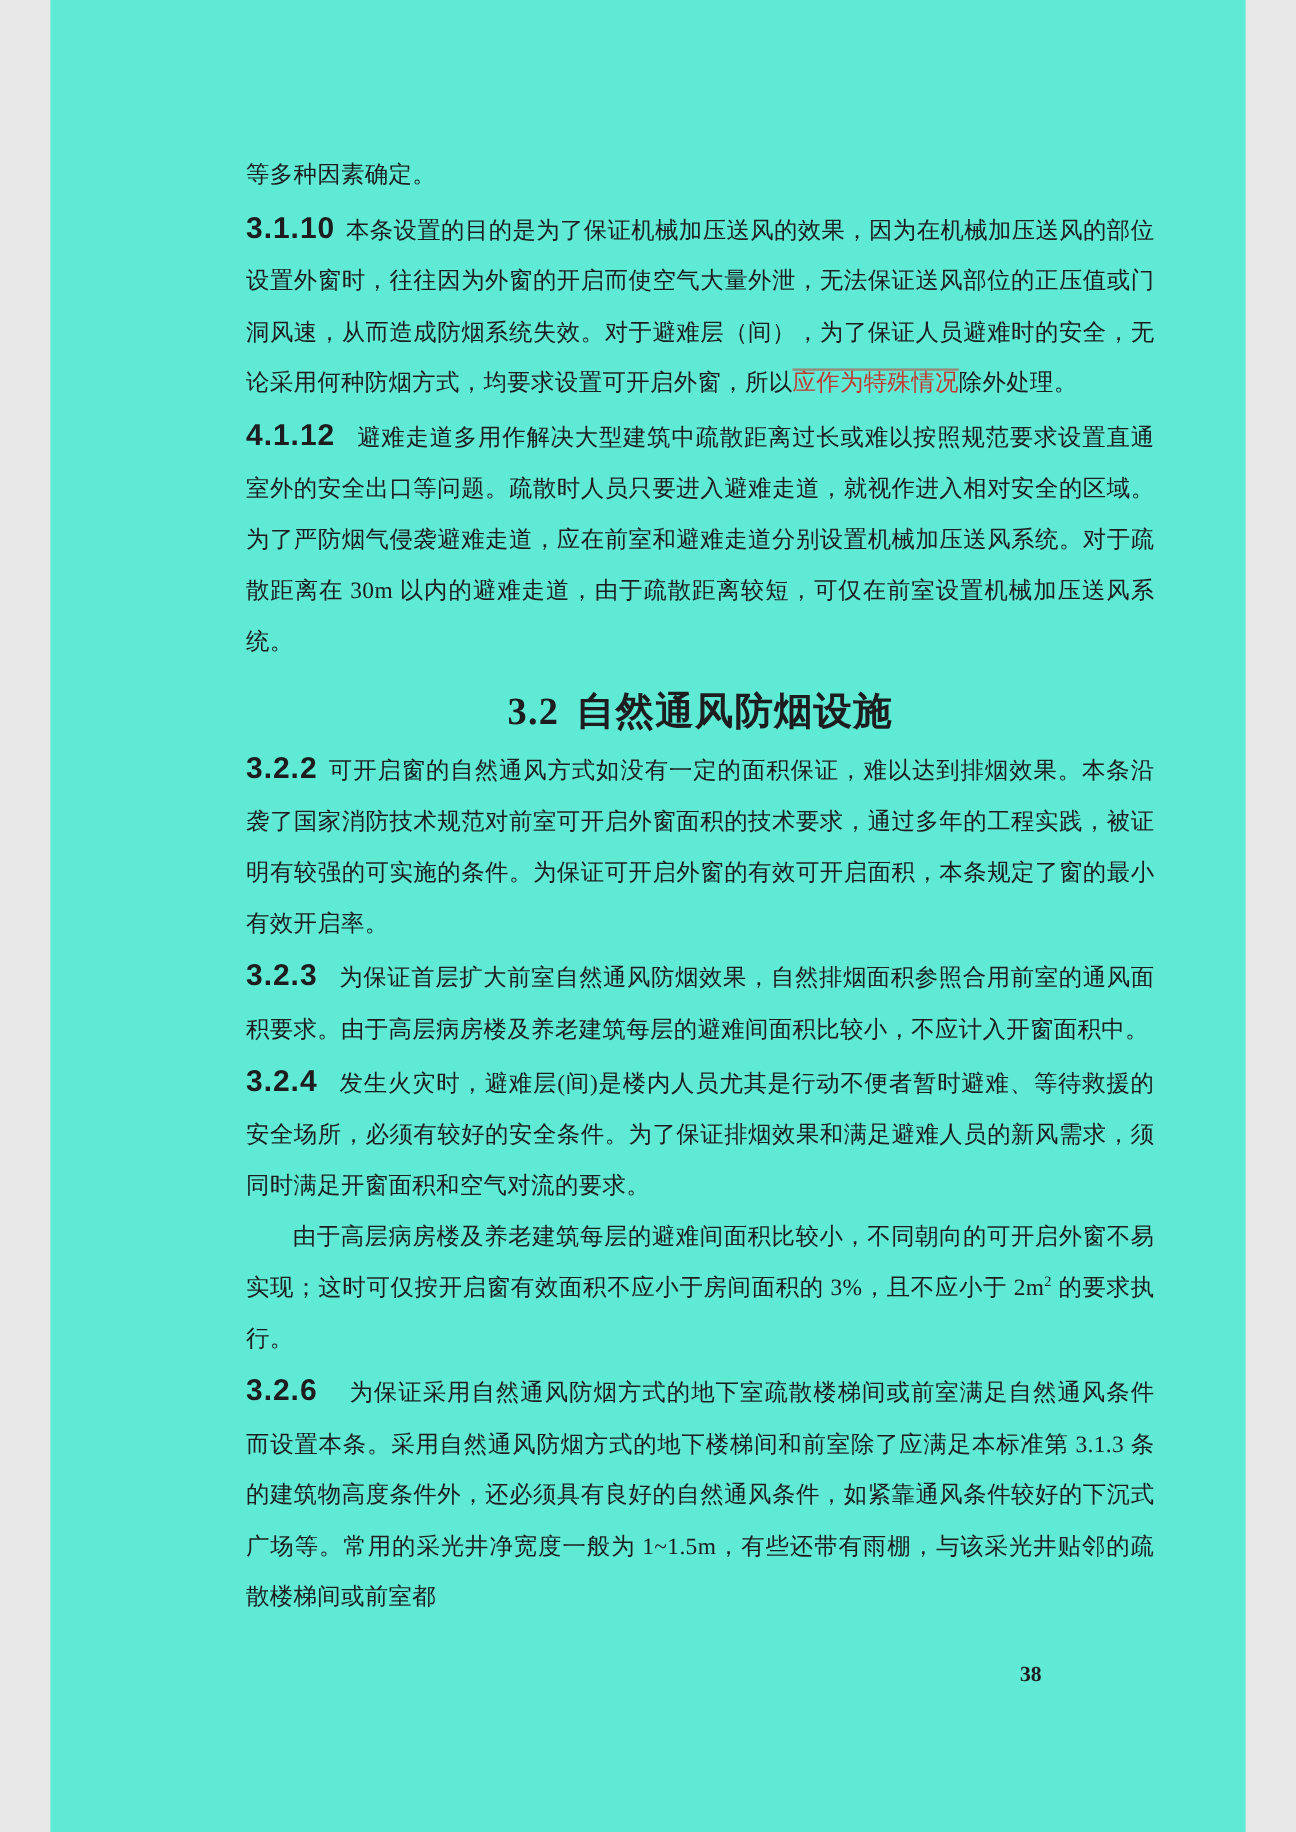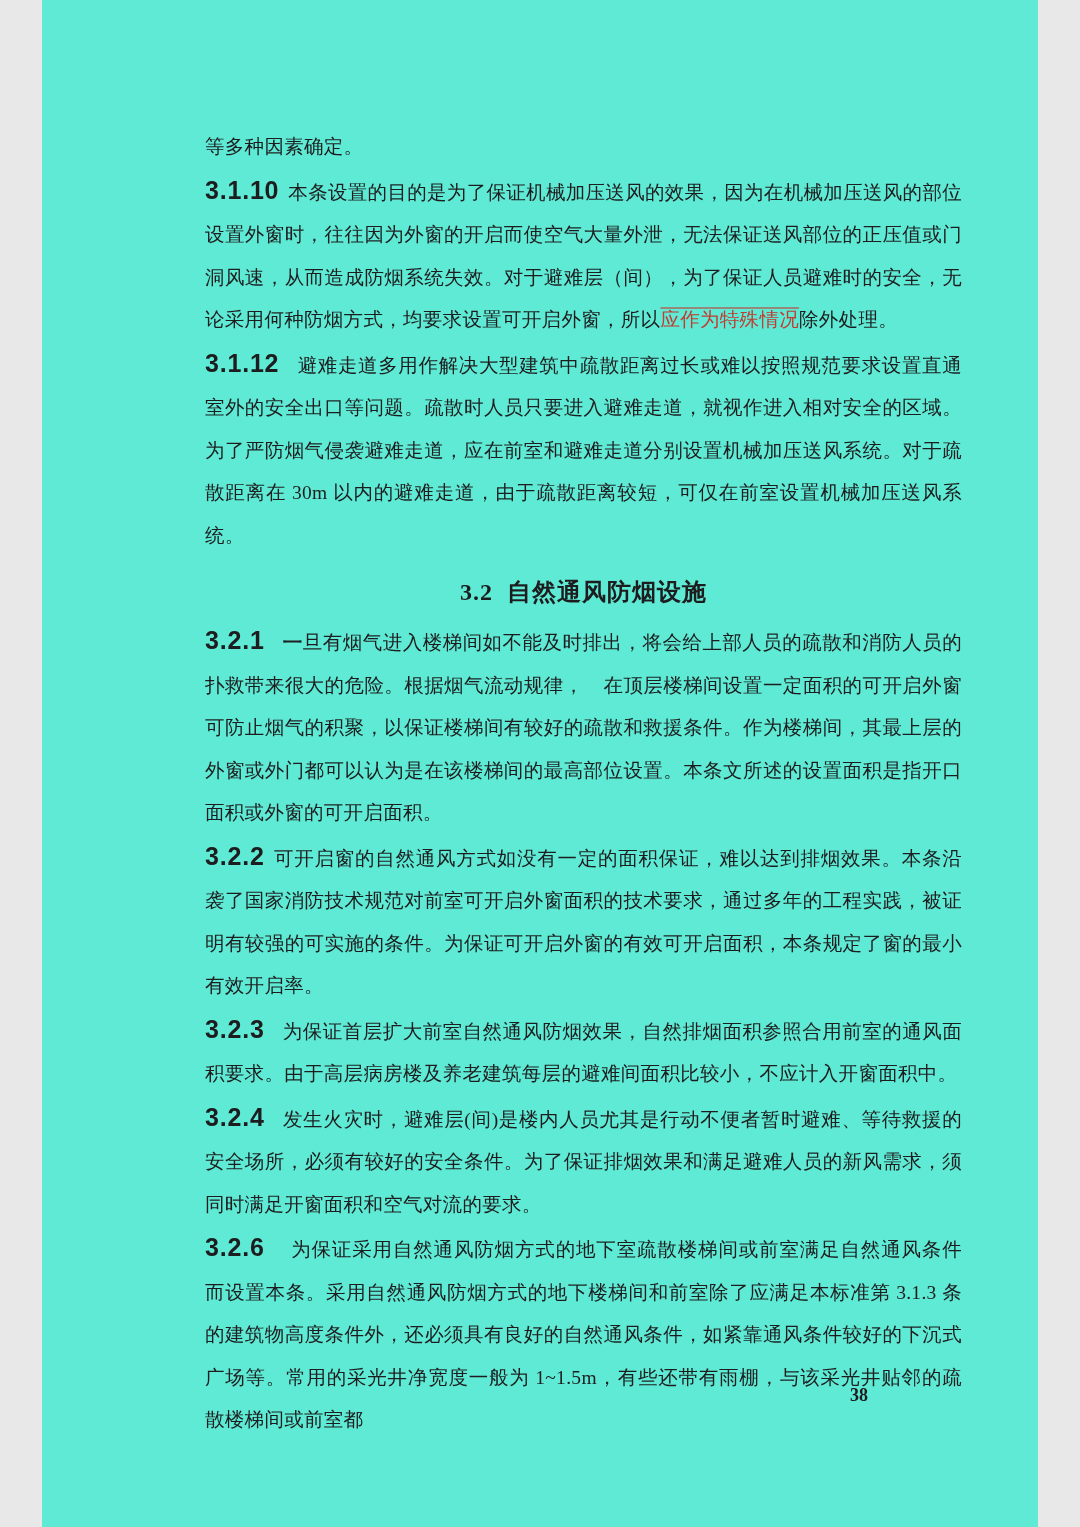--- a/index.html
+++ b/index.html
@@ -47,21 +47,21 @@
     font-weight: 700;
   }
   .red {
     color: #c23a30;
     text-decoration: overline;
     text-decoration-color: rgba(194, 58, 48, 0.55);
     text-decoration-thickness: 1.5px;
   }
   .heading {
     margin: 13px 0 5px 0;
-    font-size: 24px;
+    font-size: 32px;
     line-height: 44px;
     font-weight: 700;
     text-align: center;
     letter-spacing: 1px;
   }
   .heading .heading-num {
     font-family: "Liberation Serif", "DejaVu Serif", serif;
     margin-right: 14px;
   }
   sup {
@@ -81,31 +81,31 @@
 </head>
 <body>
 
 <div class="page">
   <div class="content">
 
     <p class="para"><span>等多种因素确定。</span></p>
 
     <p class="para"><span class="num g1">3.1.10</span><span>本条设置的目的是为了保证机械加压送风的效果，因为在机械加压送风的部位设置外窗时，往往因为外窗的开启而使空气大量外泄，无法保证送风部位的正压值或门洞风速，从而造成防烟系统失效。对于避难层（间），为了保证人员避难时的安全，无论采用何种防烟方式，均要求设置可开启外窗，所以</span><span class="red">应作为特殊情况</span><span>除外处理。</span></p>
 
-    <p class="para"><span class="num g2">3.1.12</span><span>避难走道多用作解决大型建筑中疏散距离过长或难以按照规范要求设置直通室外的安全出口等问题。疏散时人员只要进入避难走道，就视作进入相对安全的区域。为了严防烟气侵袭避难走道，应在前室和避难走道分别设置机械加压送风系统。对于疏散距离在 30m 以内的避难走道，由于疏散距离较短，可仅在前室设置机械加压送风系统。</span></p>
+    <p class="para"><span class="num g2">4.1.12</span><span>避难走道多用作解决大型建筑中疏散距离过长或难以按照规范要求设置直通室外的安全出口等问题。疏散时人员只要进入避难走道，就视作进入相对安全的区域。为了严防烟气侵袭避难走道，应在前室和避难走道分别设置机械加压送风系统。对于疏散距离在 30m 以内的避难走道，由于疏散距离较短，可仅在前室设置机械加压送风系统。</span></p>
 
     <h2 class="heading"><span class="heading-num">3.2</span><span>自然通风防烟设施</span></h2>
 
-    <p class="para"><span class="num g2">3.2.1</span><span class="bold-lead">一</span><span>旦有烟气进入楼梯间如不能及时排出，将会给上部人员的疏散和消防人员的扑救带来很大的危险。根据烟气流动规律，　在顶层楼梯间设置一定面积的可开启外窗可防止烟气的积聚，以保证楼梯间有较好的疏散和救援条件。作为楼梯间，其最上层的外窗或外门都可以认为是在该楼梯间的最高部位设置。本条文所述的设置面积是指开口面积或外窗的可开启面积。</span></p>
 
     <p class="para"><span class="num g1">3.2.2</span><span>可开启窗的自然通风方式如没有一定的面积保证，难以达到排烟效果。本条沿袭了国家消防技术规范对前室可开启外窗面积的技术要求，通过多年的工程实践，被证明有较强的可实施的条件。为保证可开启外窗的有效可开启面积，本条规定了窗的最小有效开启率。</span></p>
 
     <p class="para"><span class="num g2">3.2.3</span><span>为保证首层扩大前室自然通风防烟效果，自然排烟面积参照合用前室的通风面积要求。由于高层病房楼及养老建筑每层的避难间面积比较小，不应计入开窗面积中。</span></p>
 
     <p class="para"><span class="num g2">3.2.4</span><span>发生火灾时，避难层(间)是楼内人员尤其是行动不便者暂时避难、等待救援的安全场所，必须有较好的安全条件。为了保证排烟效果和满足避难人员的新风需求，须同时满足开窗面积和空气对流的要求。</span></p>
 
+    <p class="para indent"><span>由于高层病房楼及养老建筑每层的避难间面积比较小，不同朝向的可开启外窗不易实现；这时可仅按开启窗有效面积不应小于房间面积的 3%，且不应小于 2m</span><sup>2</sup><span> 的要求执行。</span></p>
 
     <p class="para"><span class="num g3">3.2.6</span><span>为保证采用自然通风防烟方式的地下室疏散楼梯间或前室满足自然通风条件而设置本条。采用自然通风防烟方式的地下楼梯间和前室除了应满足本标准第 3.1.3 条的建筑物高度条件外，还必须具有良好的自然通风条件，如紧靠通风条件较好的下沉式广场等。常用的采光井净宽度一般为 1~1.5m，有些还带有雨棚，与该采光井贴邻的疏散楼梯间或前室都</span></p>
 
   </div>
 
   <div class="page-number">38</div>
 </div>
 
 </body></html>

